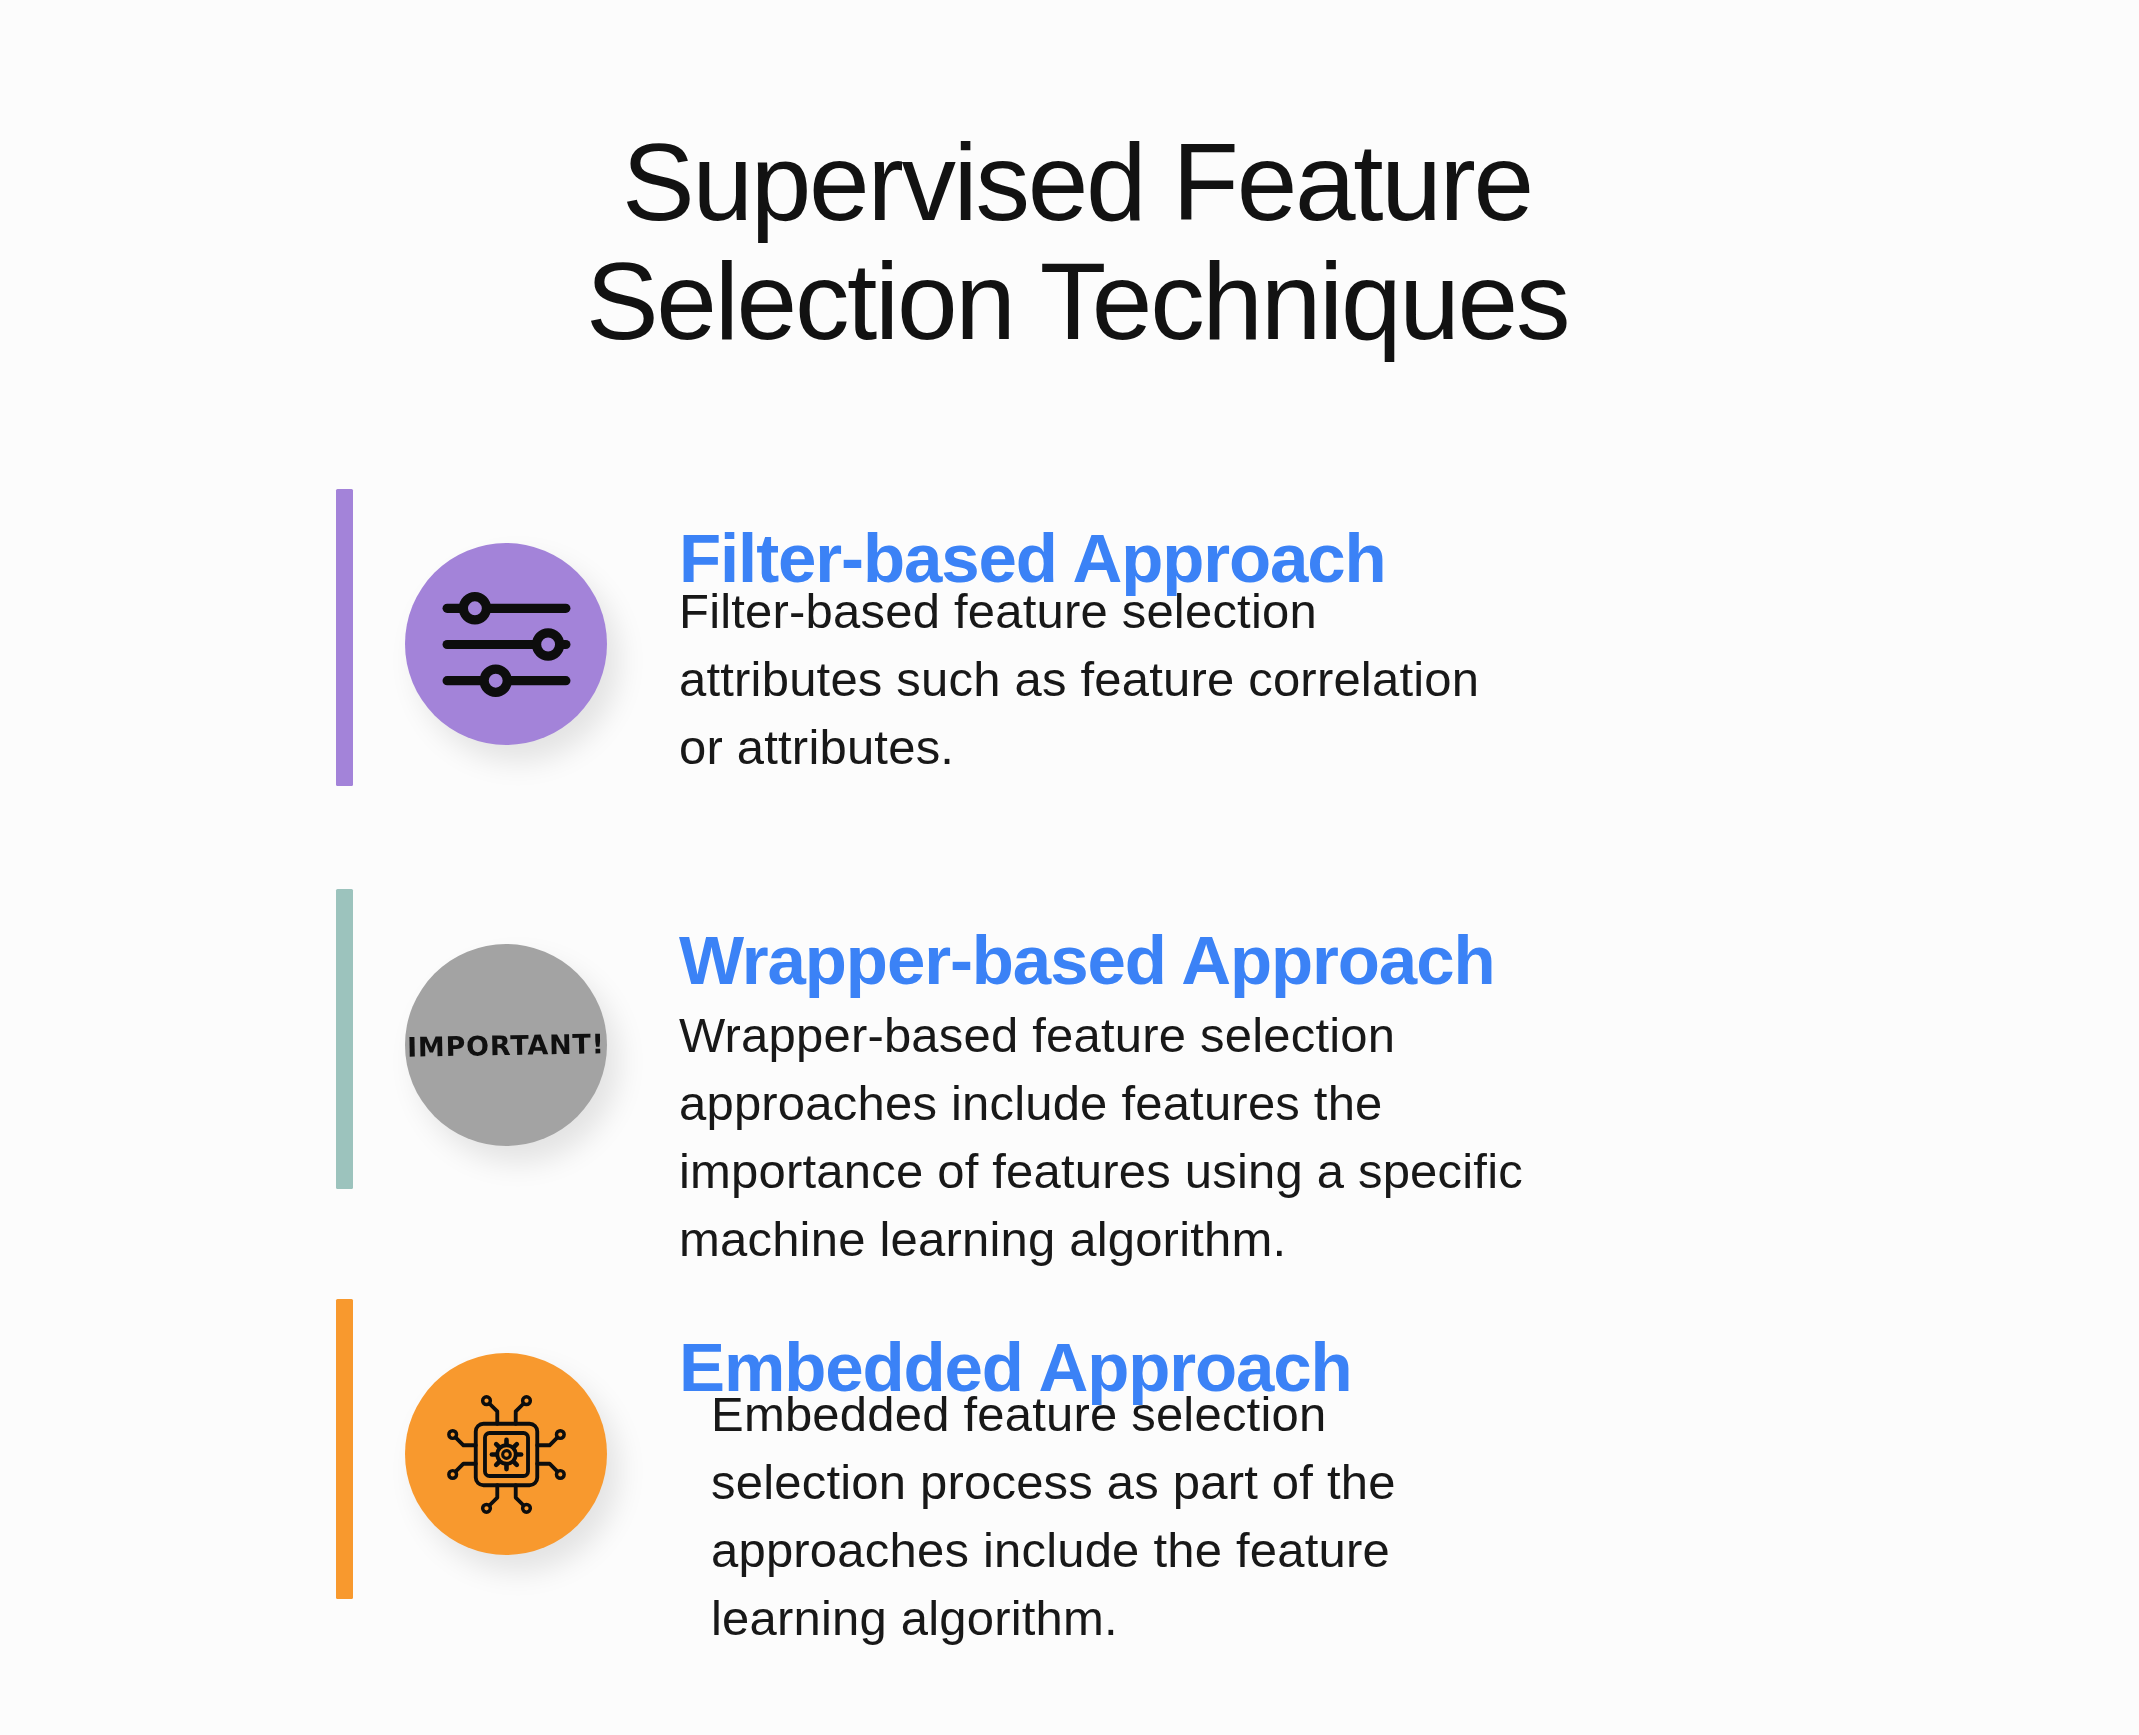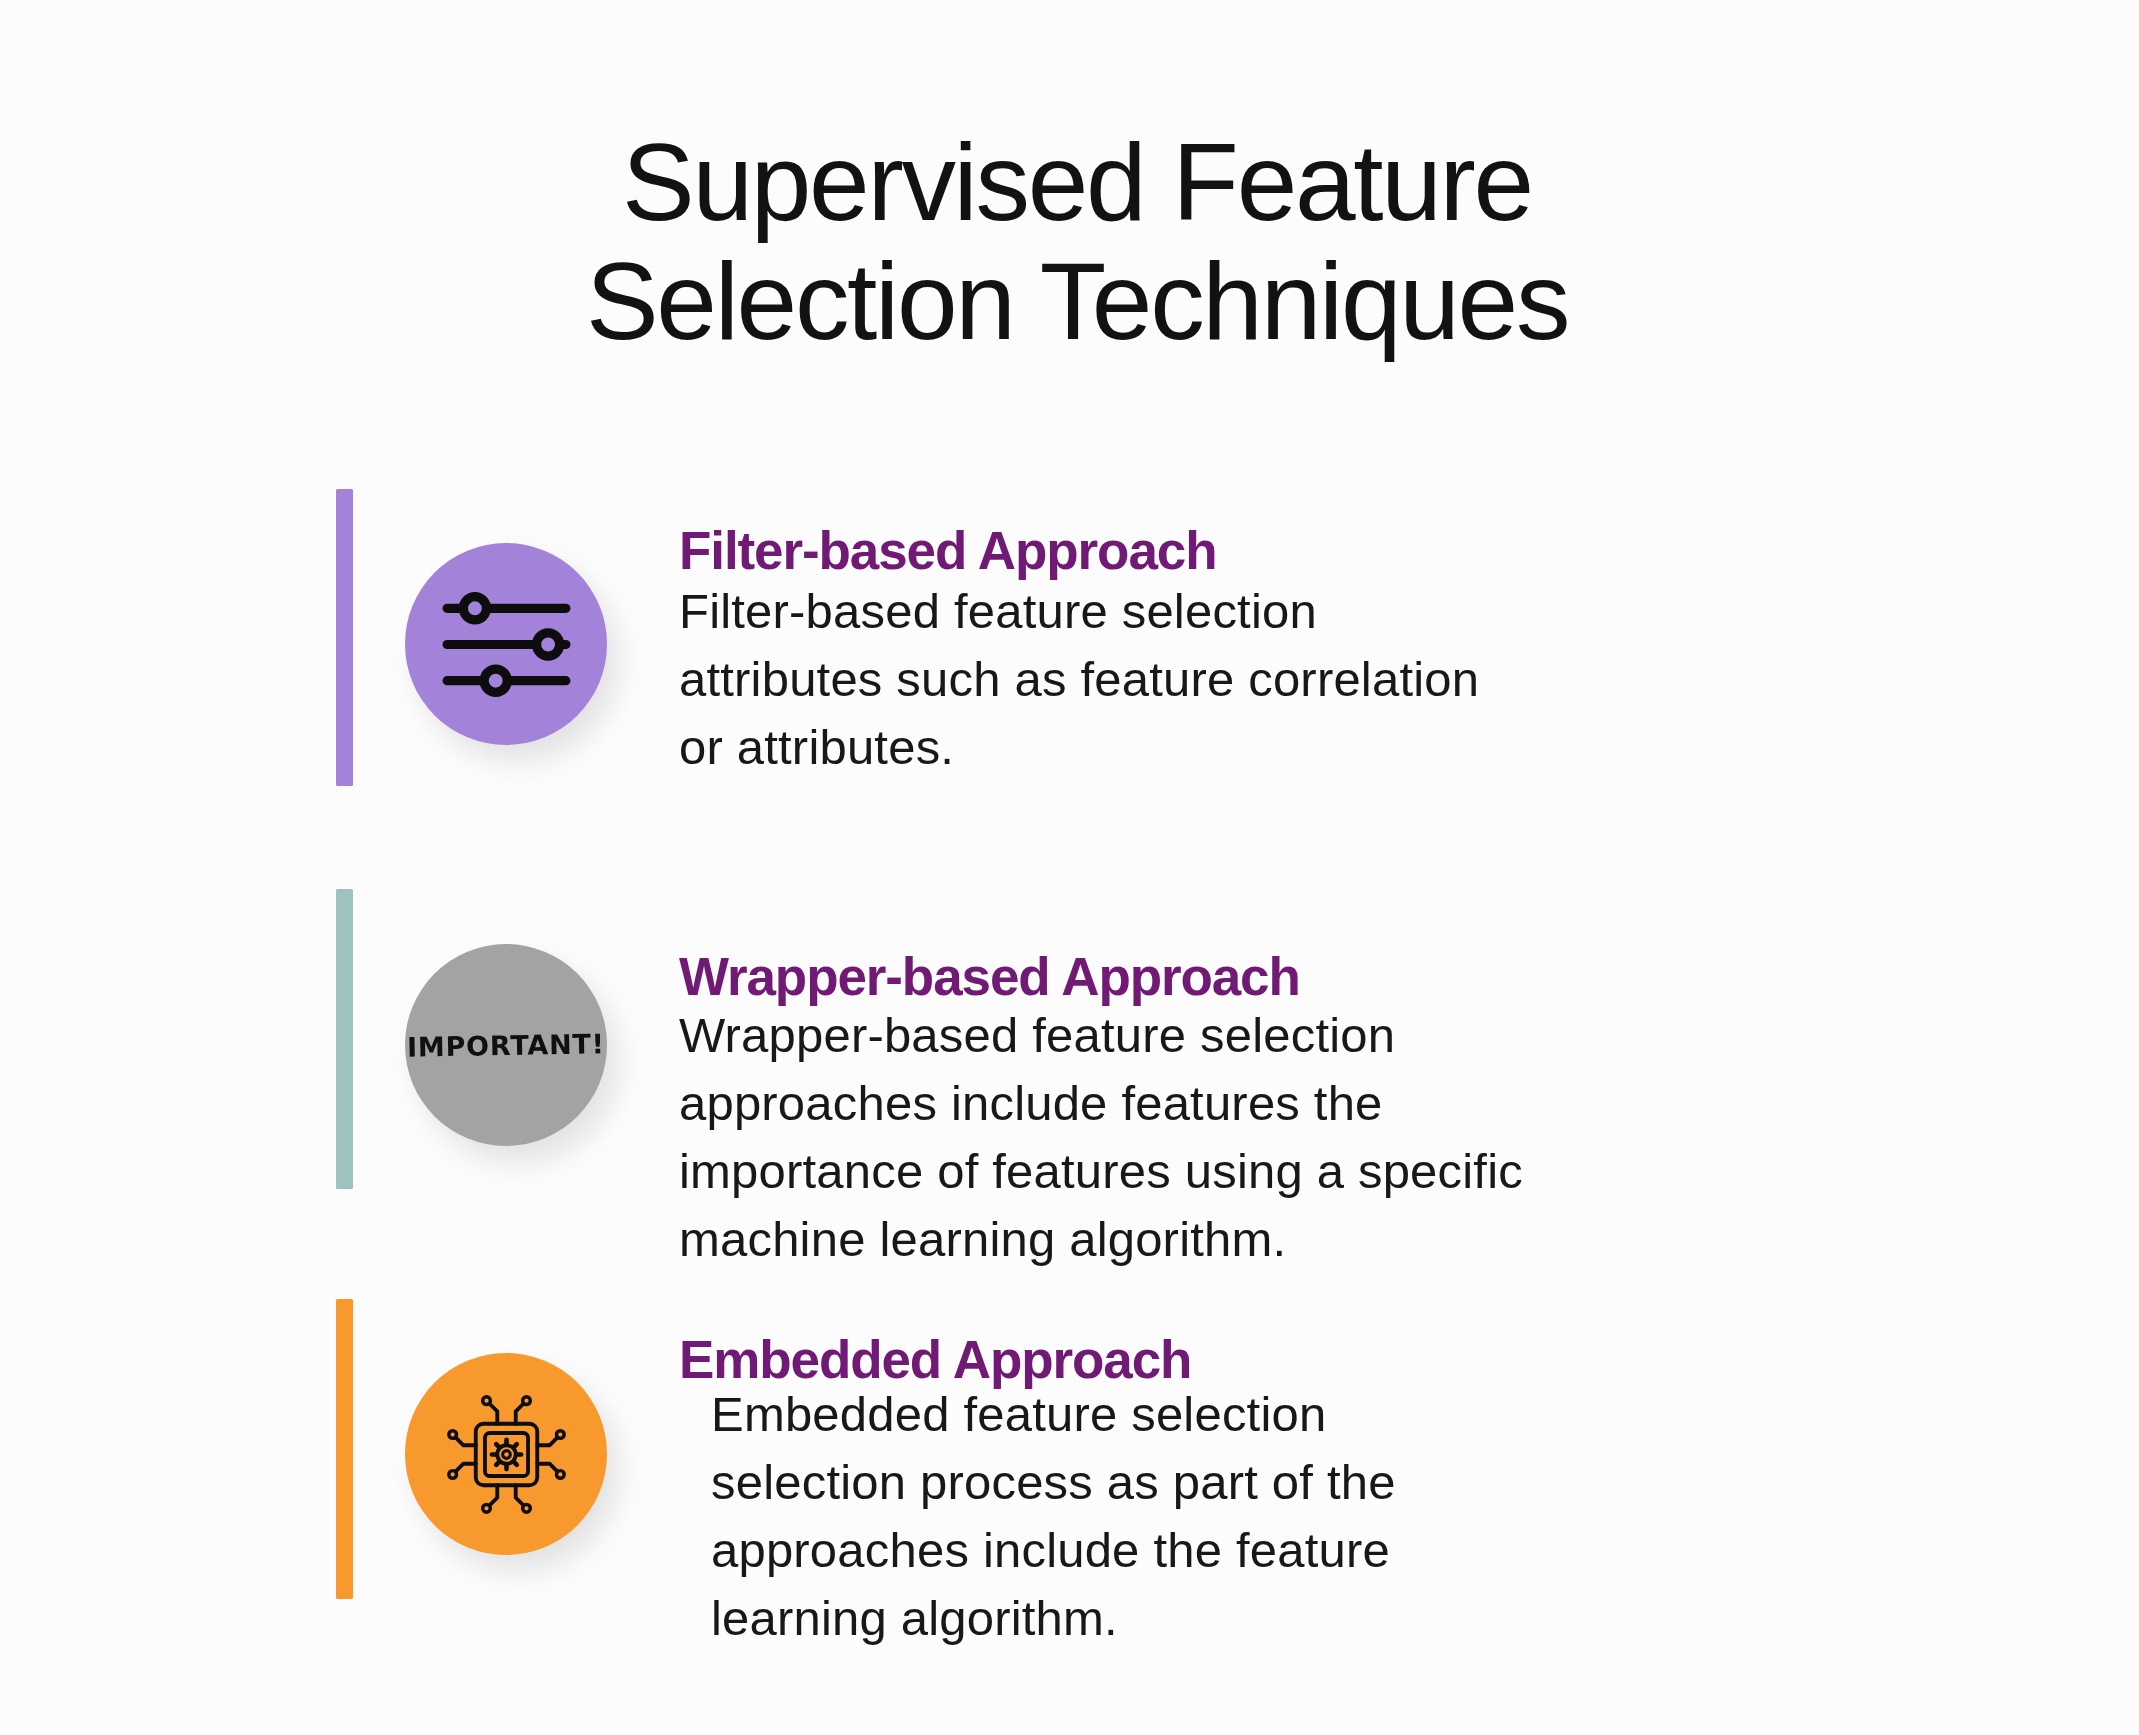--- a/index.html
+++ b/index.html
@@ -17,25 +17,25 @@
   .bar.s3{top:1299px;height:300px;background:#f8992e;}
   .circle{
     position:absolute;left:405px;width:202px;height:202px;border-radius:50%;
     display:flex;align-items:center;justify-content:center;
     box-shadow:12px 16.7px 29px rgba(0,0,0,0.10);
   }
   .circle.s1{top:543px;background:#a383d9;}
   .circle.s2{top:944px;background:#a3a3a3;}
   .circle.s3{top:1353px;background:#f8992e;}
   .heading{
-    position:absolute;left:679px;font-size:53px;font-weight:800;
-    letter-spacing:-1.1px;line-height:1;color:#701a75;white-space:nowrap;
+    position:absolute;left:679px;font-size:69px;font-weight:800;
+    letter-spacing:-1.1px;line-height:1;color:#3b82f6;white-space:nowrap;
   }
   .heading.h1{top:524px;}
-  .heading.h2{top:926px;margin-top:24px;}
+  .heading.h2{top:926px;}
   .heading.h3{top:1333px;}
   .body{
     position:absolute;left:679px;font-size:49px;line-height:68px;color:#181818;
     letter-spacing:0.2px;white-space:nowrap;
   }
   .body.b1{top:577px;}
   .body.b2{top:1001px;}
   .body.b3{top:1380px;margin-left:32px;}
   .badge{
     font-family:"DejaVu Sans",sans-serif;font-weight:800;font-size:27px;

